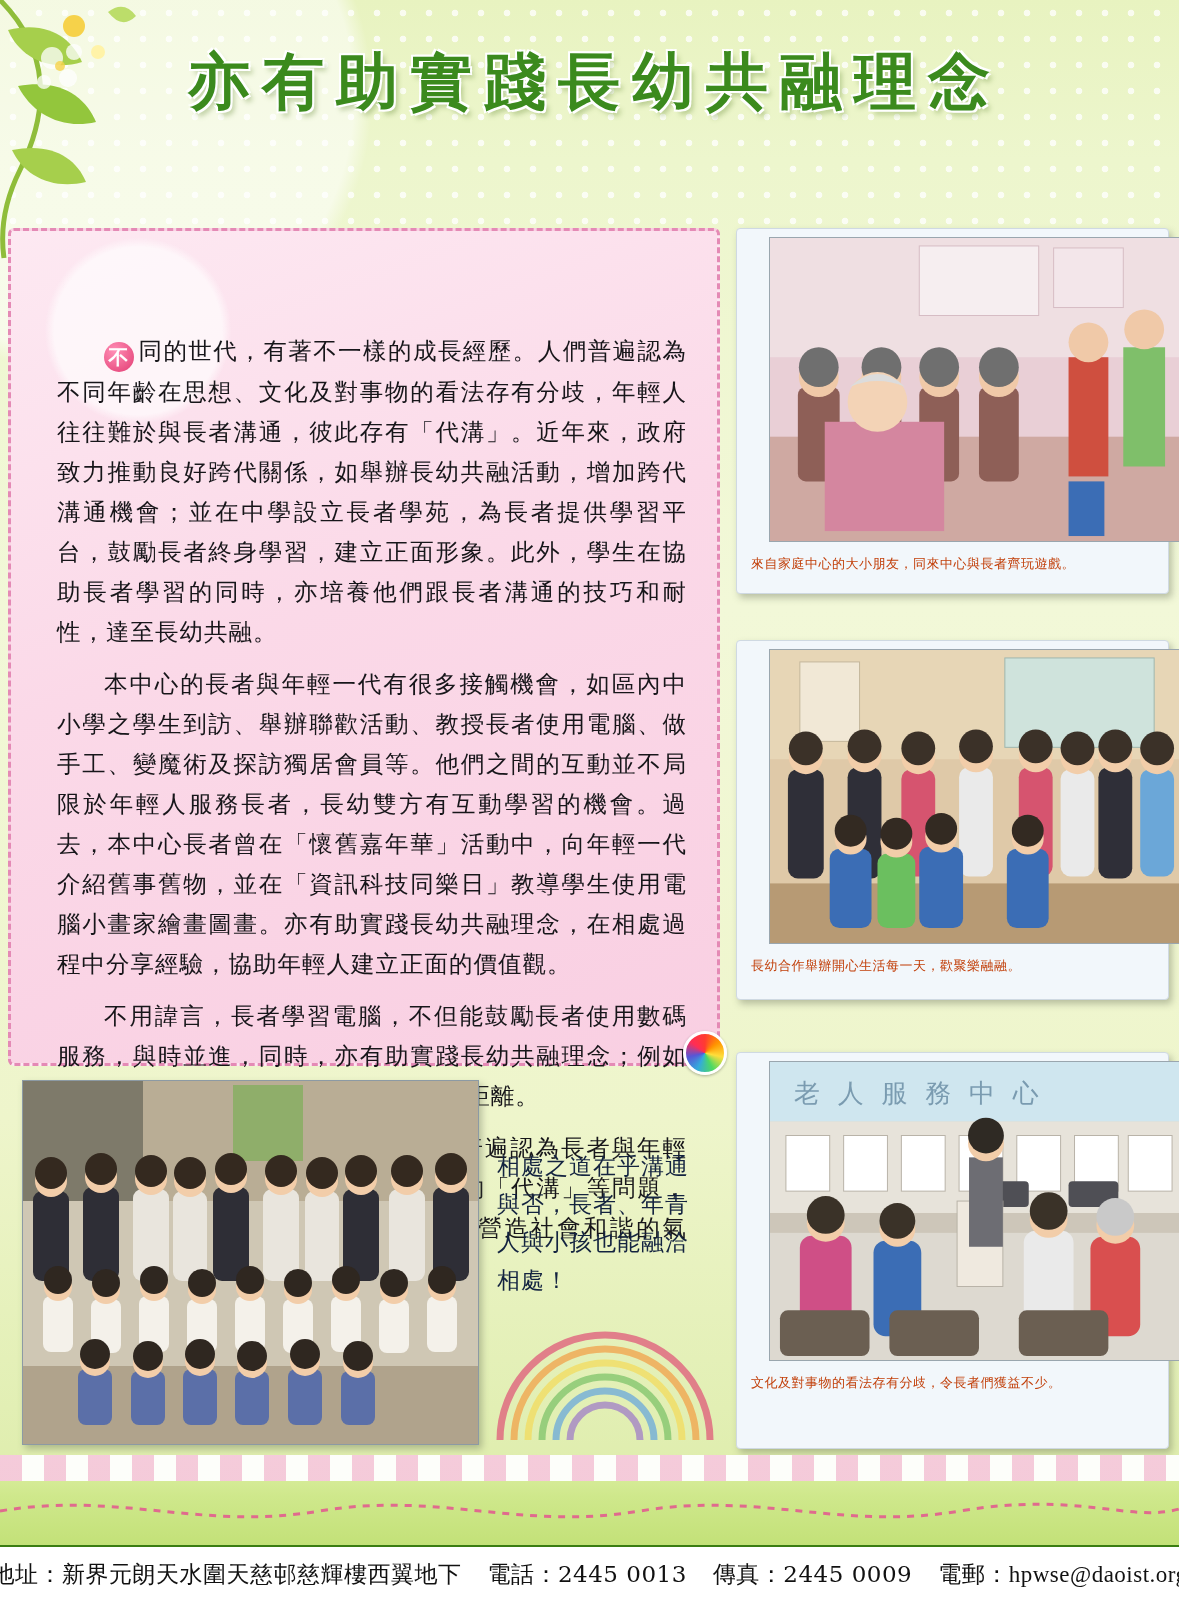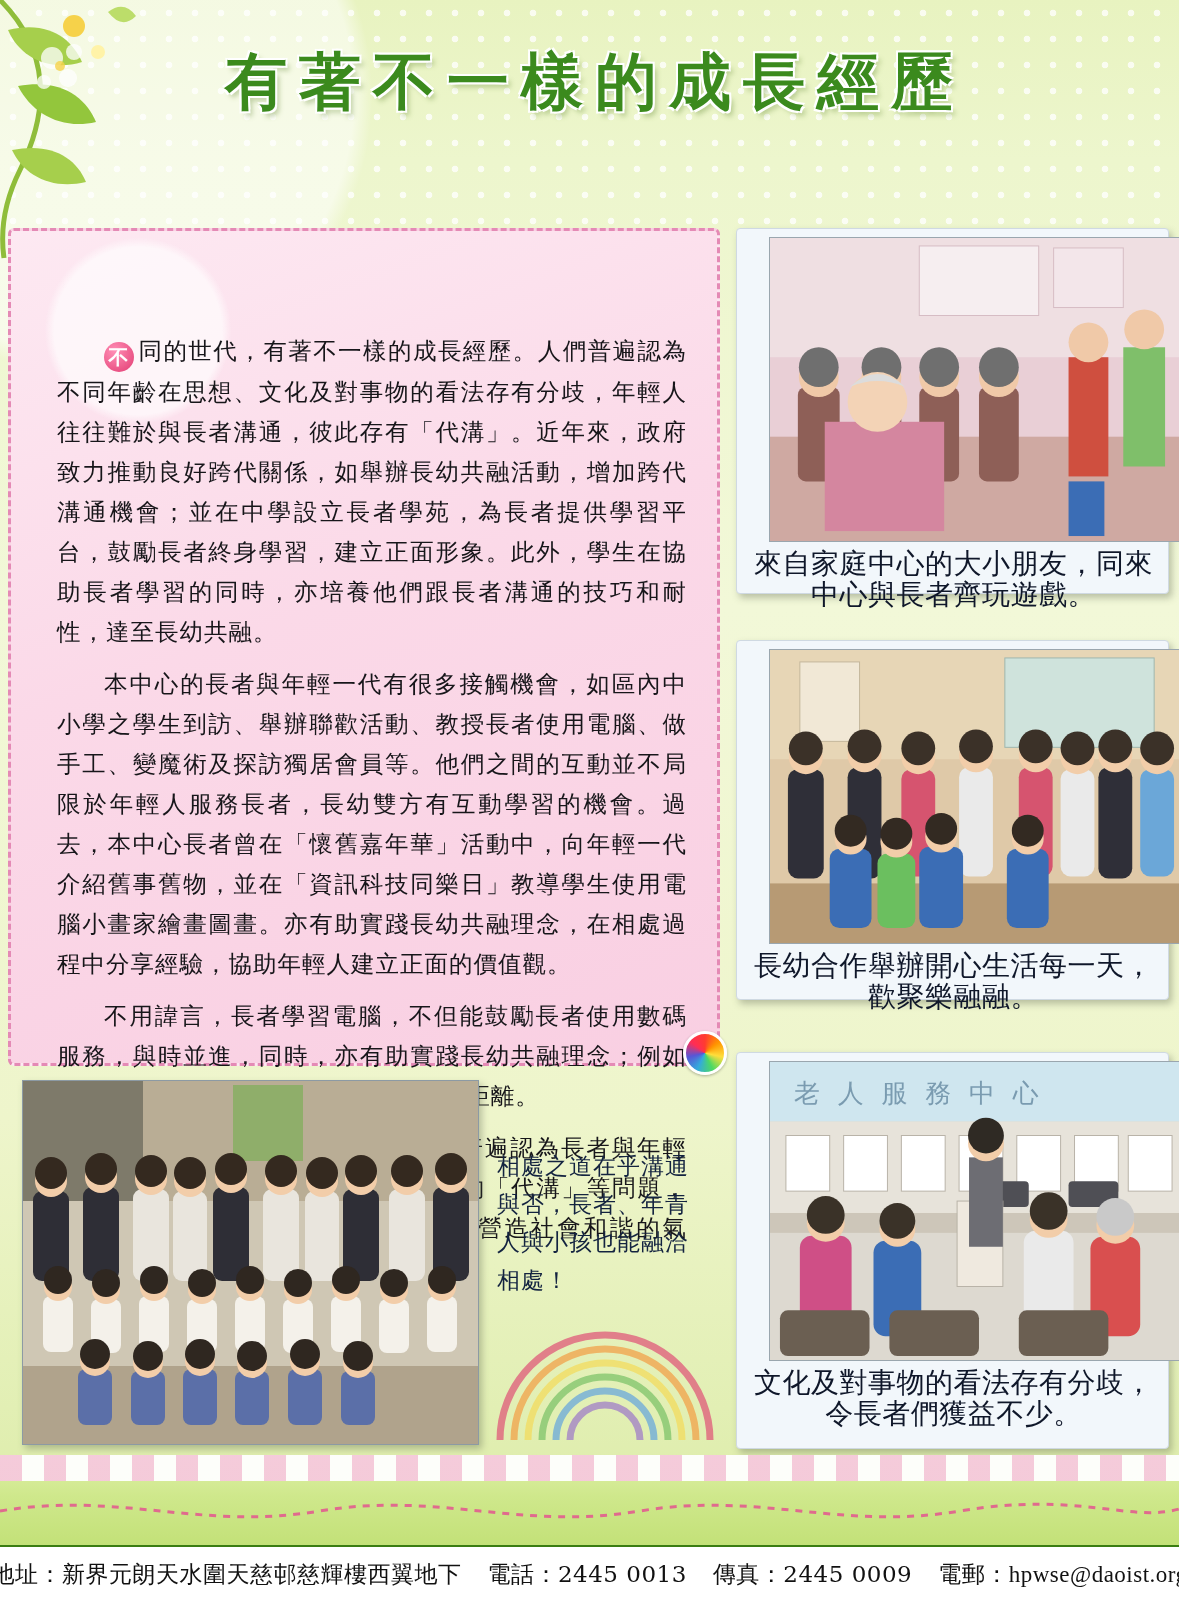--- a/index.html
+++ b/index.html
@@ -116,26 +116,25 @@
   .photo{
     width:100%;
     border:1px solid #9aa6ae;
     box-sizing:border-box;
     display:block;
     position:relative;
     overflow:hidden;
     margin-left:24px;
   }
   .cap{
-    font-size:28px;line-height:31px;
-    color:#0f172a;
+    font-size:13px;line-height:31px;
+    color:#c2410c;
     padding:6px 4px 0 6px;
     letter-spacing:.5px;
     font-family:"DejaVu Serif","Liberation Serif",serif;
-    text-align:center;
   }
   
   #card-top   {left:736px;top:228px;width:433px;height:366px;}
   #card-top .photo{height:305px;}
   #card-mid   {left:736px;top:640px;width:433px;height:360px;}
   #card-mid .photo{height:295px;}
   #card-bot   {left:736px;top:1052px;width:433px;height:397px;}
   #card-bot .photo{height:300px;}
 
   
@@ -204,21 +203,21 @@
   <svg class="deco" style="left:22px;top:30px;" width="90" height="90" viewBox="0 0 90 90">
     <g fill="#ffffff" opacity=".75">
       <circle cx="30" cy="28" r="11"></circle>
         <circle cx="52" cy="22" r="8"></circle>
         <circle cx="46" cy="48" r="9"></circle>
       <circle cx="22" cy="52" r="7"></circle>
     </g>
     <circle cx="38" cy="36" r="5" fill="#f6d24a" opacity=".8"></circle>
   </svg>
 
-  <div id="header-title">有著不一樣的成長經歷</div>
+  <div id="header-title">亦有助實踐長幼共融理念</div>
 
 
   <div id="article">
     <div id="article-inner">
       <p class="para first"><span class="dropmark">不</span><span>同的世代，有著不一樣的成長經歷。人們普遍認為不同年齡在思想、文化及對事物的看法存有分歧，年輕人往往難於與長者溝通，彼此存有「代溝」。近年來，政府致力推動良好跨代關係，如舉辦長幼共融活動，增加跨代溝通機會；並在中學設立長者學苑，為長者提供學習平台，鼓勵長者終身學習，建立正面形象。此外，學生在協助長者學習的同時，亦培養他們跟長者溝通的技巧和耐性，達至長幼共融。</span></p>
       <p class="para">本中心的長者與年輕一代有很多接觸機會，如區內中小學之學生到訪、舉辦聯歡活動、教授長者使用電腦、做手工、變魔術及探訪獨居會員等。他們之間的互動並不局限於年輕人服務長者，長幼雙方有互動學習的機會。過去，本中心長者曾在「懷舊嘉年華」活動中，向年輕一代介紹舊事舊物，並在「資訊科技同樂日」教導學生使用電腦小畫家繪畫圖畫。亦有助實踐長幼共融理念，在相處過程中分享經驗，協助年輕人建立正面的價值觀。</p>
       <p class="para">不用諱言，長者學習電腦，不但能鼓勵長者使用數碼服務，與時並進，同時，亦有助實踐長幼共融理念；例如正確使用facebook，有助拉近長幼的距離。</p>
       <p class="para">跨代的融和，不但能衝破社會上普遍認為長者與年輕人難以相處和溝通、父母與子女出現的「代溝」等問題，亦能促進人與人之間的扶持和鼓勵，營造社會和諧的氣氛。</p>
     </div>
     <div id="rainbow-dot"></div>

